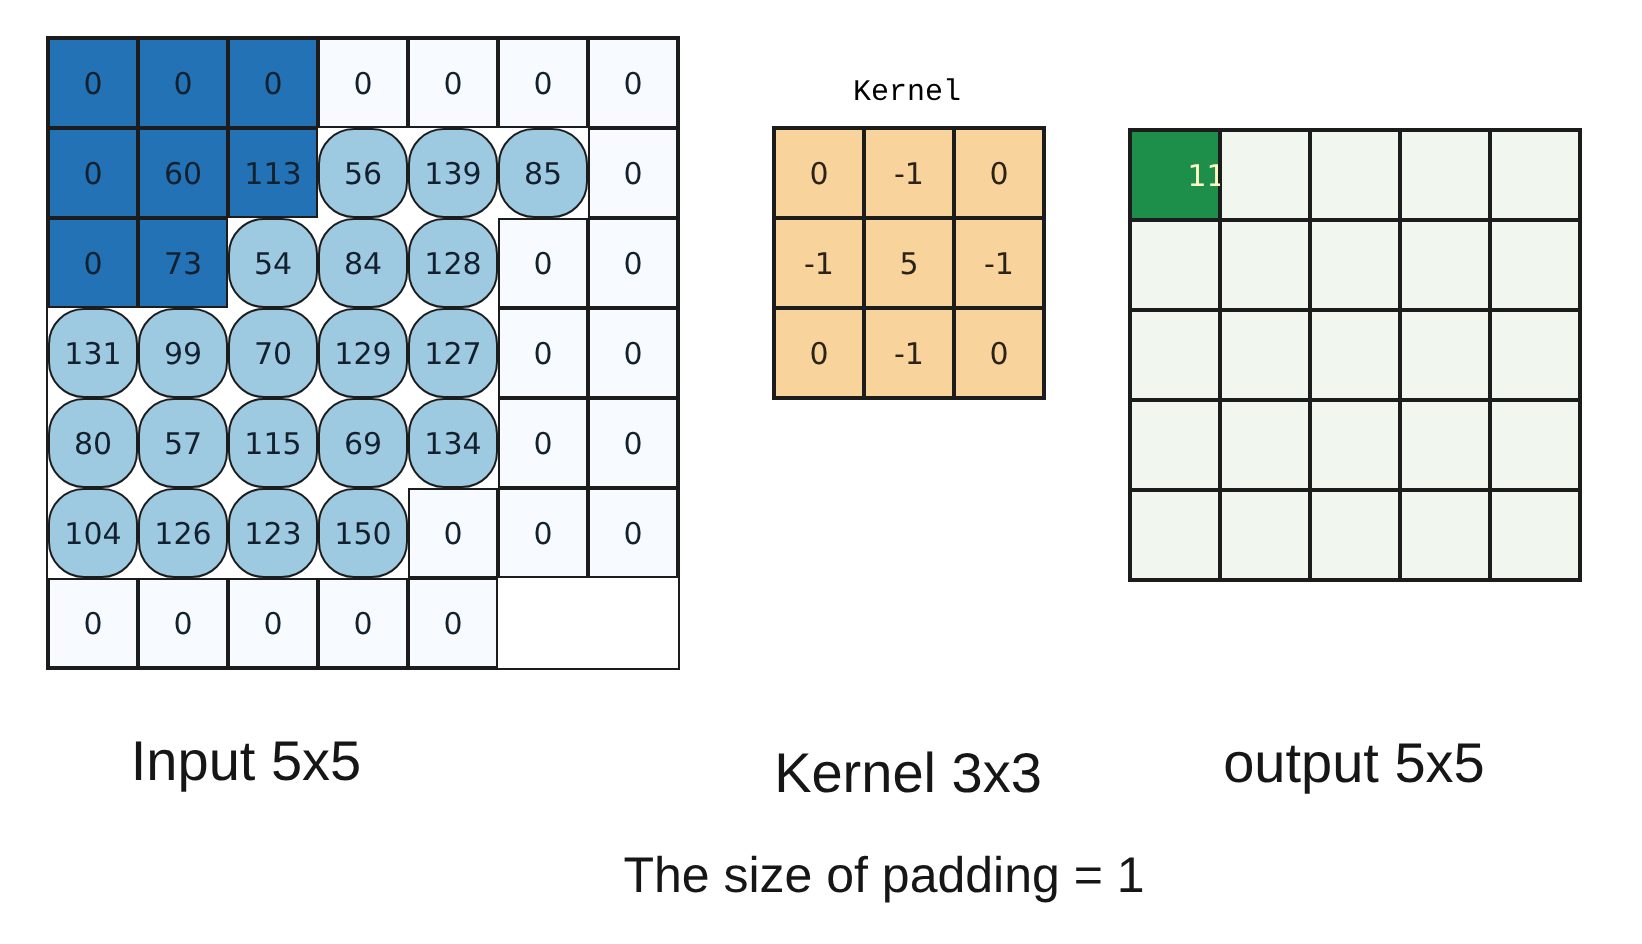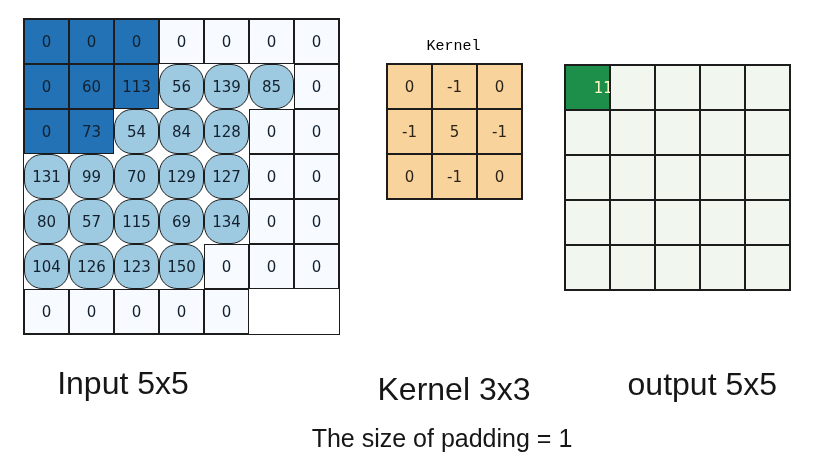--- a/index.html
+++ b/index.html
@@ -60,25 +60,25 @@
     text-align: center;
     font-size: 15px;
     color: #000000;
     font-family: Liberation Mono, monospace;
   }
   .caption {
     position: absolute;
     text-align: center;
     font-family: "Liberation Sans", sans-serif;
     color: #161616;
-    font-size: 32px;
+    font-size: 28px;
   }
   .caption-input  { left: 23px;  top: 365px; width: 200px; }
   .caption-kernel { left: 354px; top: 371px; width: 200px; }
-  .caption-output { left: 577px; top: 366px; width: 200px; text-align: right; }
+  .caption-output { left: 577px; top: 366px; width: 200px; }
   .caption-padding { left: 242px; top: 424px; width: 400px; font-size: 25px; }
 </style>
 </head>
 <body>
 
 <div class="canvas">
 
   <div class="grid input-grid" id="input-grid">
       <div class="cell cell-dark">0</div>
       <div class="cell cell-dark">0</div>

